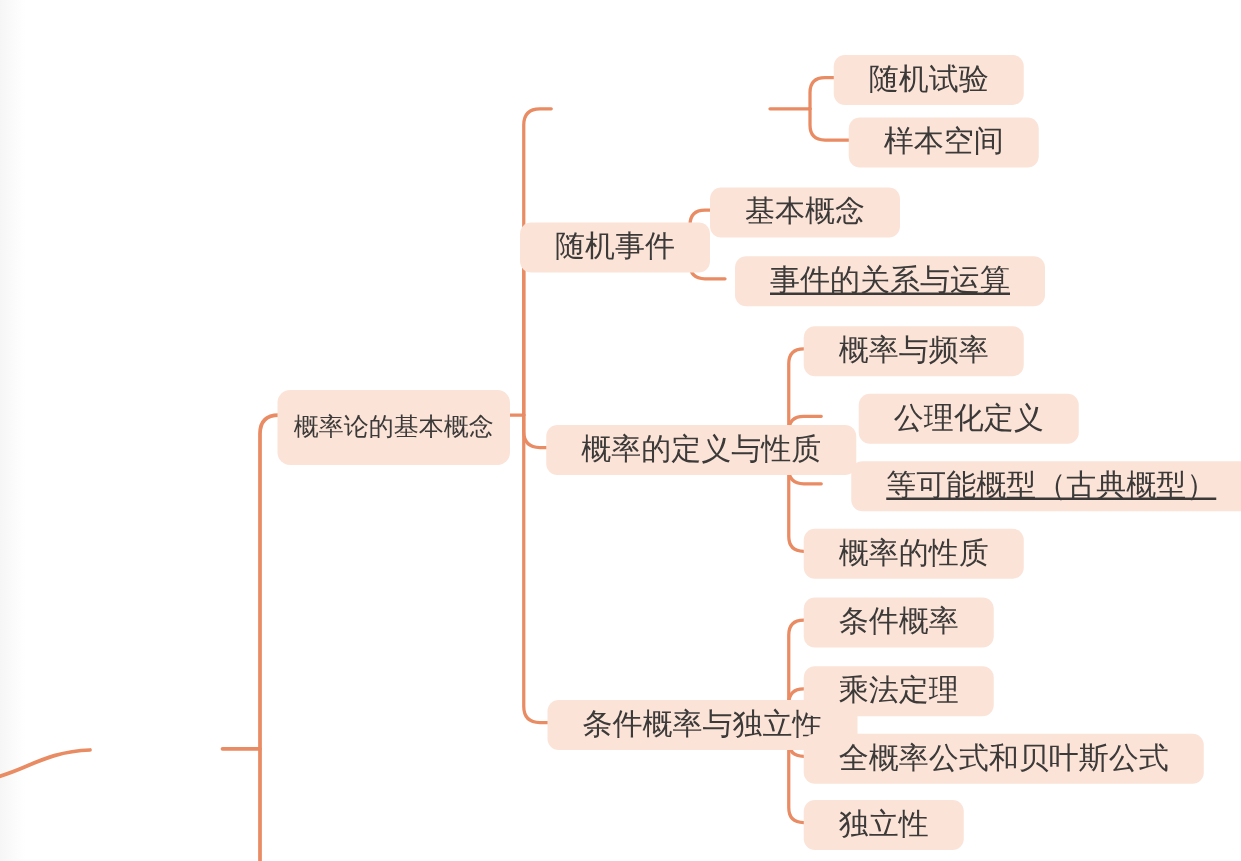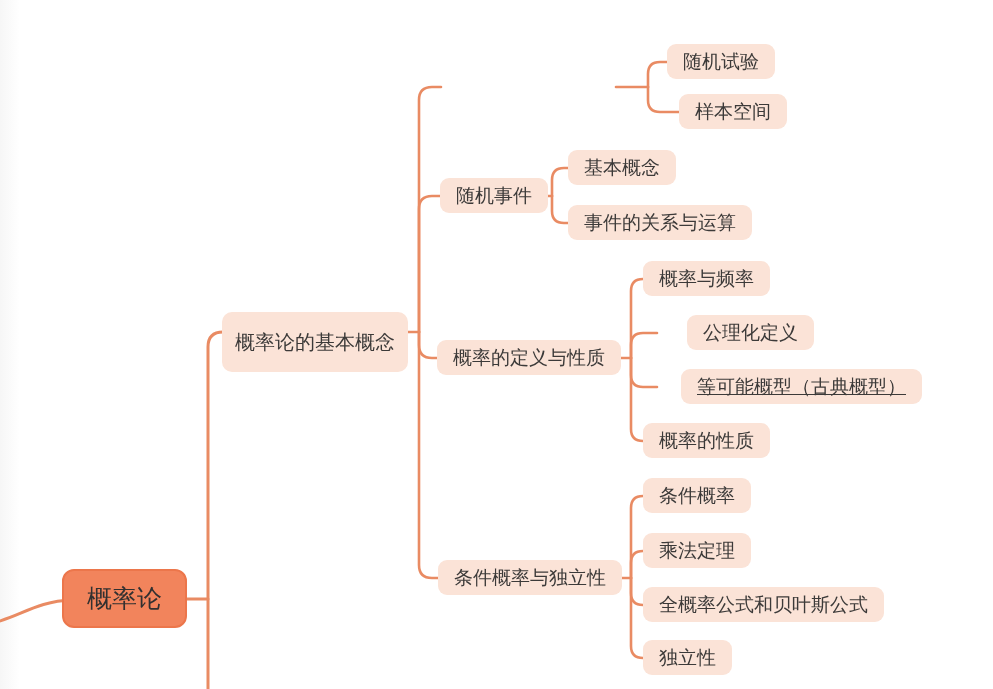--- a/index.html
+++ b/index.html
@@ -39,22 +39,22 @@
   }
   .node.branch{
     background:var(--nodefill);
     border-radius:10px;
     font-size:20px;
     padding:20px 13px;
   }
   .node.topic,.node.leaf{
     background:var(--nodefill);
     border-radius:9px;
-    font-size:19px;
-    padding:8px 16px;
+    font-size:24px;
+    padding:8px 28px;
   }
 </style>
 </head>
 <body>
 
 <div class="canvas">
 
   <svg class="wires" width="993" height="689" viewBox="0 0 993 689">
 
     <path class="w3" d="M -8 623 C 18 618 36 601 72 600"></path>
@@ -81,33 +81,32 @@
     <path class="w2" d="M 631 358 V 375 Q 631 387 643 387 H 657"></path>
     <path class="w2" d="M 631 358 V 429 Q 631 441 643 441 H 657"></path>
 
     <path class="w2" d="M 606 578 H 631"></path>
     <path class="w2" d="M 631 578 V 508 Q 631 496 643 496 H 657"></path>
     <path class="w2" d="M 631 578 V 563 Q 631 551 643 551 H 657"></path>
     <path class="w2" d="M 631 578 V 593 Q 631 605 643 605 H 657"></path>
     <path class="w2" d="M 631 578 V 646 Q 631 658 643 658 H 657"></path>
   </svg>
 
-  <div class="node root" style="left:62px;top:569px;">概率论</div>
 
   <div class="node branch" style="left:222px;top:312px;">概率论的基本概念</div>
 
-  <div class="node topic" style="left:440px;top:178px;">随机事件</div>
+  <div class="node topic" style="left:416px;top:178px;">随机事件</div>
   <div class="node topic" style="left:437px;top:340px;text-align:right;">概率的定义与性质</div>
   <div class="node topic" style="left:438px;top:560px;">条件概率与独立性</div>
 
   <div class="node leaf" style="left:667px;top:44px;">随机试验</div>
   <div class="node leaf" style="left:667px;top:94px;margin-left:12px;">样本空间</div>
 
   <div class="node leaf" style="left:568px;top:150px;">基本概念</div>
-  <div class="node leaf" style="left:568px;top:205px;">事件的关系与运算</div>
+  <div class="node leaf" style="left:588px;top:205px;text-decoration:underline;">事件的关系与运算</div>
 
   <div class="node leaf" style="left:643px;top:261px;">概率与频率</div>
   <div class="node leaf" style="left:643px;top:315px;margin-left:44px;">公理化定义</div>
   <div class="node leaf" style="left:681px;top:369px;text-decoration:underline;">等可能概型（古典概型）</div>
   <div class="node leaf" style="left:643px;top:423px;">概率的性质</div>
 
   <div class="node leaf" style="left:643px;top:478px;">条件概率</div>
   <div class="node leaf" style="left:643px;top:533px;">乘法定理</div>
   <div class="node leaf" style="left:643px;top:587px;">全概率公式和贝叶斯公式</div>
   <div class="node leaf" style="left:643px;top:640px;">独立性</div>

